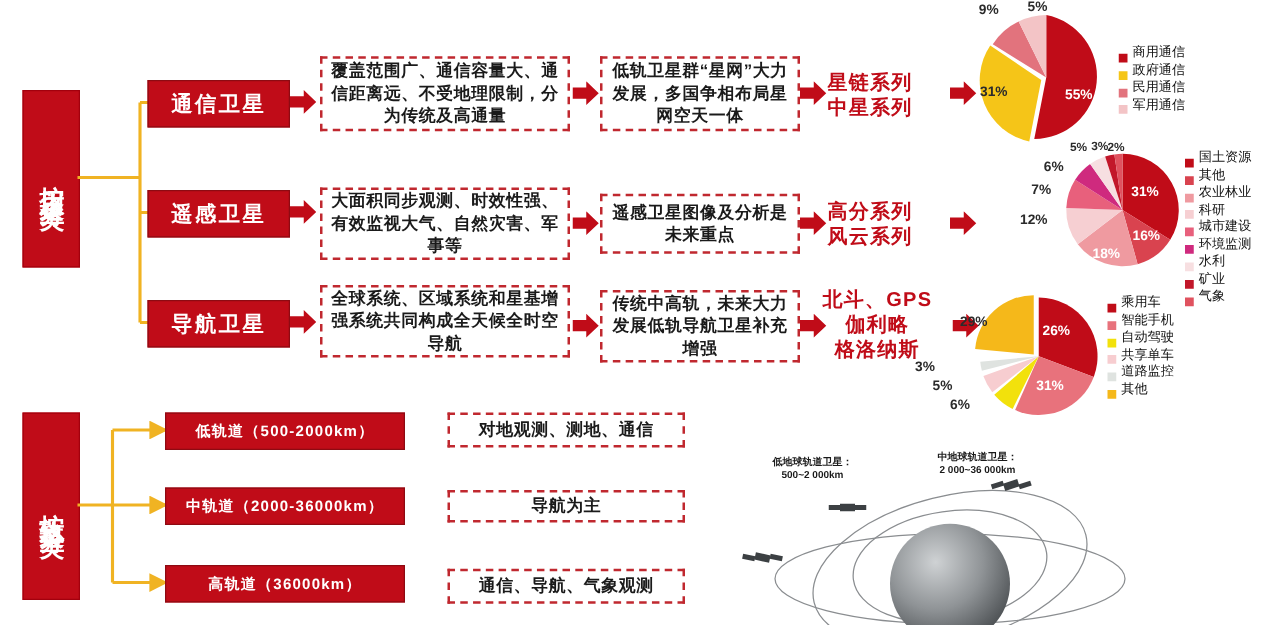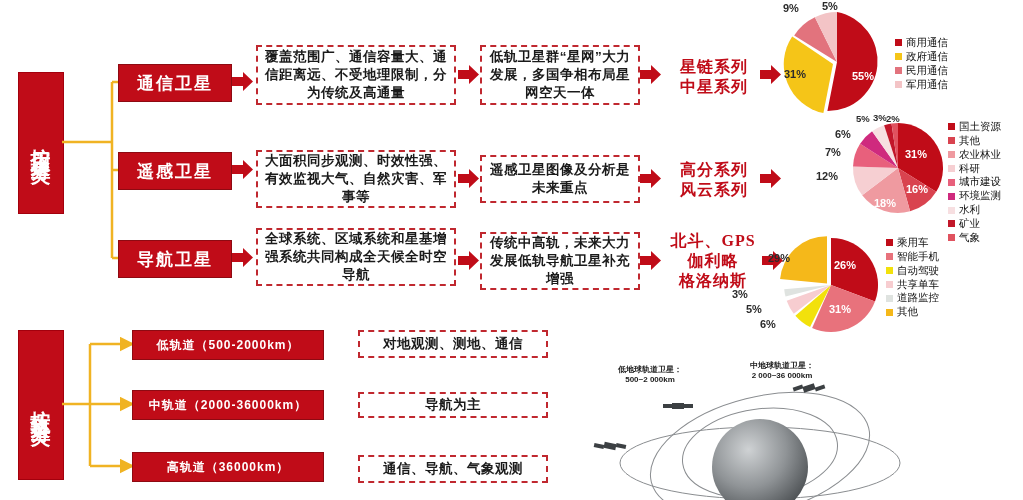--- a/index.html
+++ b/index.html
@@ -30,31 +30,30 @@
   .dashbox{
     border:2px dashed #c0282f;color:#1a1a1a;font-weight:bold;
     display:flex;align-items:center;justify-content:center;
     text-align:center;font-size:13.5px;line-height:1.35;
     padding:2px 6px;box-sizing:border-box;letter-spacing:0.5px;
   }
 
   
   .redtext{
     color:#c00c18;font-weight:bold;font-size:16px;line-height:1.25;
-    text-align:center;display:flex;align-items:center;justify-content:center;
+    text-align:center;display:flex;align-items:center;
     letter-spacing:1px;
-    font-family:Liberation Serif, serif;
   }
 
   
   .arrow{display:block;}
 
   
   .legend{font-size:10.5px;color:#111;line-height:1.32;}
-  .legend .row{display:flex;align-items:center;white-space:nowrap;}
+  .legend .row{display:flex;align-items:flex-end;white-space:nowrap;}
   .legend .sw{width:7px;height:7px;margin-right:4px;flex:0 0 auto;}
 
   
   .plab{position:absolute;font-size:11px;font-weight:bold;color:#2b2b2b;white-space:nowrap;}
   .plab.w{color:#fff;}
   .plab.s{font-size:9.5px;}
 
   
   .orbtxt{font-size:8px;color:#1a1a1a;line-height:1.25;text-align:center;font-weight:bold;white-space:nowrap;}
 </style>

